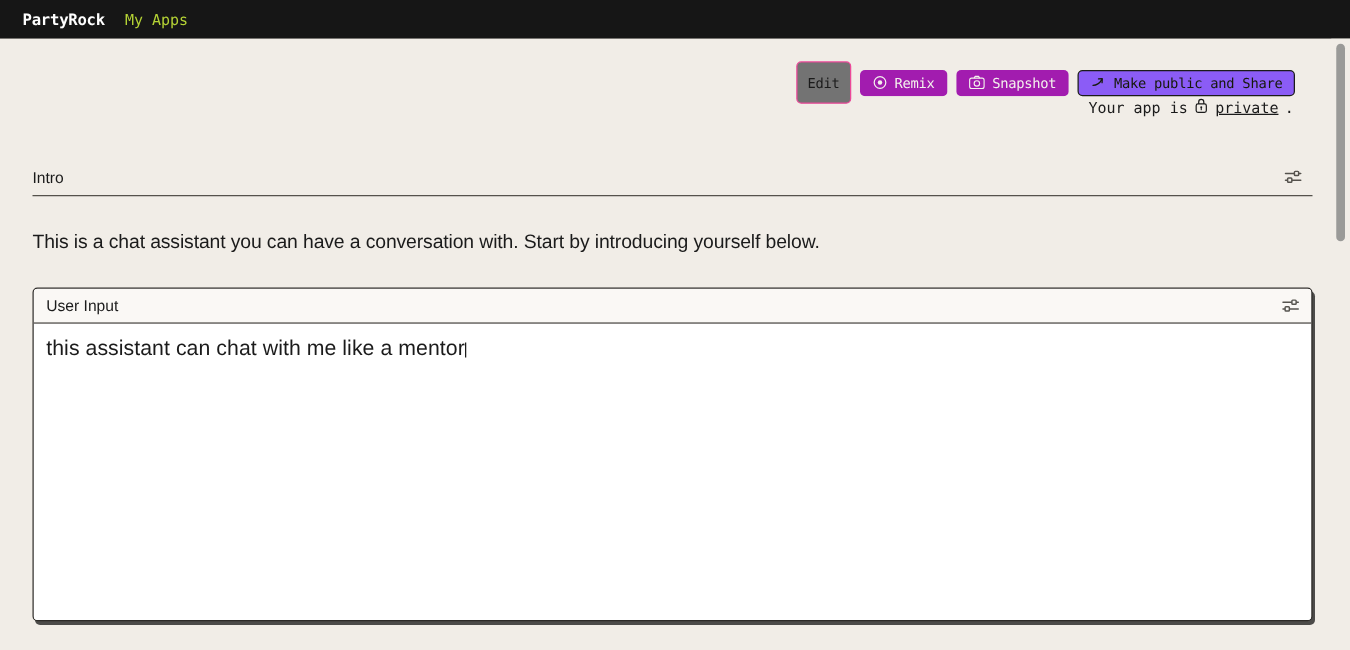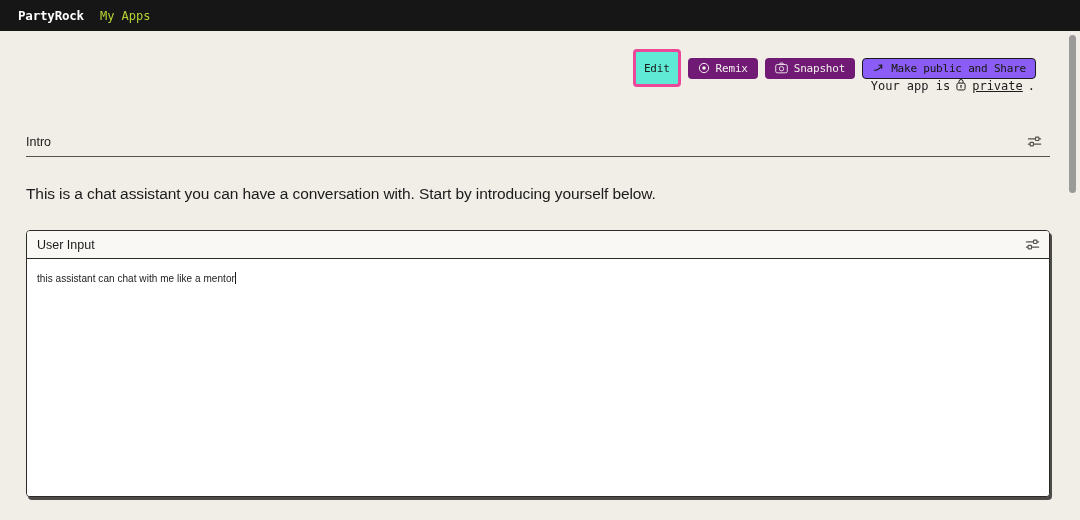--- a/index.html
+++ b/index.html
@@ -82,27 +82,27 @@
     border-radius: 4px;
     font-family: "DejaVu Sans Mono", monospace;
     font-size: 11px;
     letter-spacing: -0.2px;
     cursor: pointer;
     box-sizing: border-box;
     white-space: nowrap;
     border: 1px solid transparent;
   }
   .btn-light {
-    background: #5eead4;
-    color: #1b1b1b;
-    border: 3px solid #ec4899;
+    background: #737373;
+    color: #1b1b1b;
+    border: 1px solid #ec4899;
     padding: 16px 8px;
   }
   .btn-dark {
-    background: #701a75;
+    background: #a21caf;
     color: #f3f1ec;
   }
   .btn-accent {
     background: #8b5cf6;
     color: #15190a;
     border: 1px solid #1b1b1b;
   }
   .btn svg { display: block; }
 
   .privacy {
@@ -183,21 +183,21 @@
     font-size: 12.5px;
     color: #1b1b1b;
   }
   .panel-body {
     flex: 1 1 auto;
     padding: 9px 10px 0 10px;
     background: #ffffff;
     position: relative;
   }
   .input-text {
-    font-size: 10px;
+    font-size: 17px;
     color: #1b1b1b;
     line-height: 1.3;
     display: inline;
     letter-spacing: 0.05px;
   }
   .caret {
     display: inline-block;
     width: 1px;
     height: 12px;
     background: #1b1b1b;

